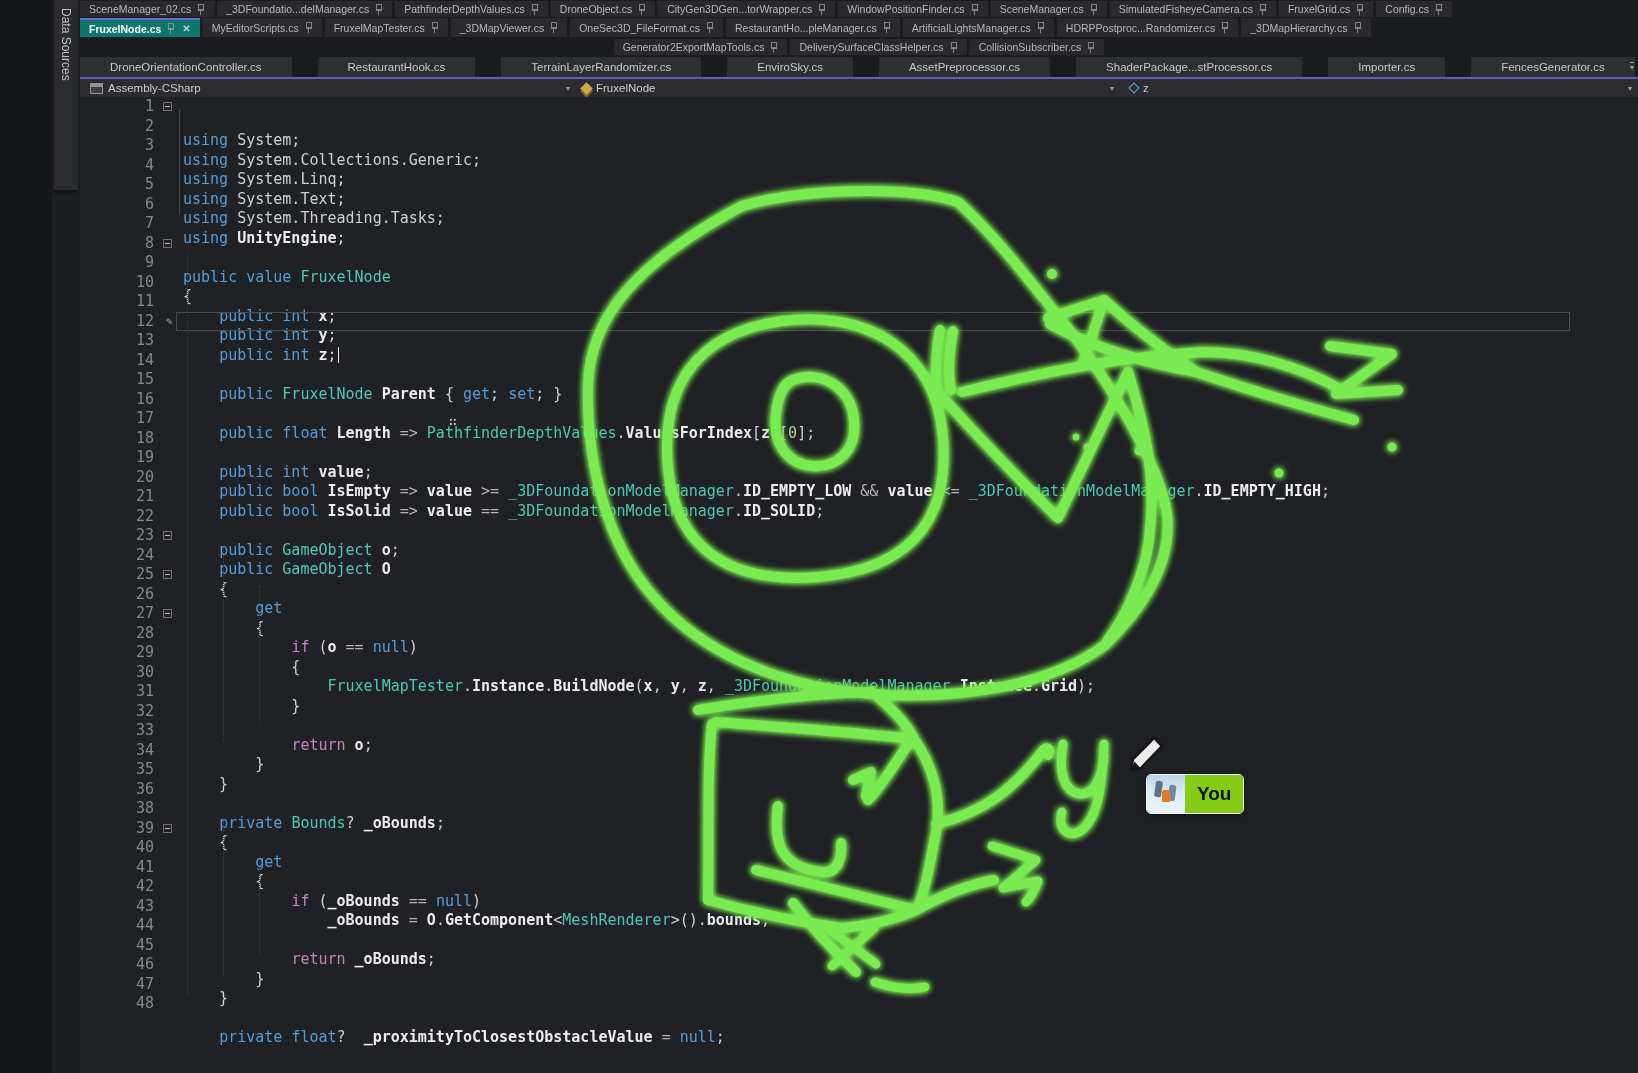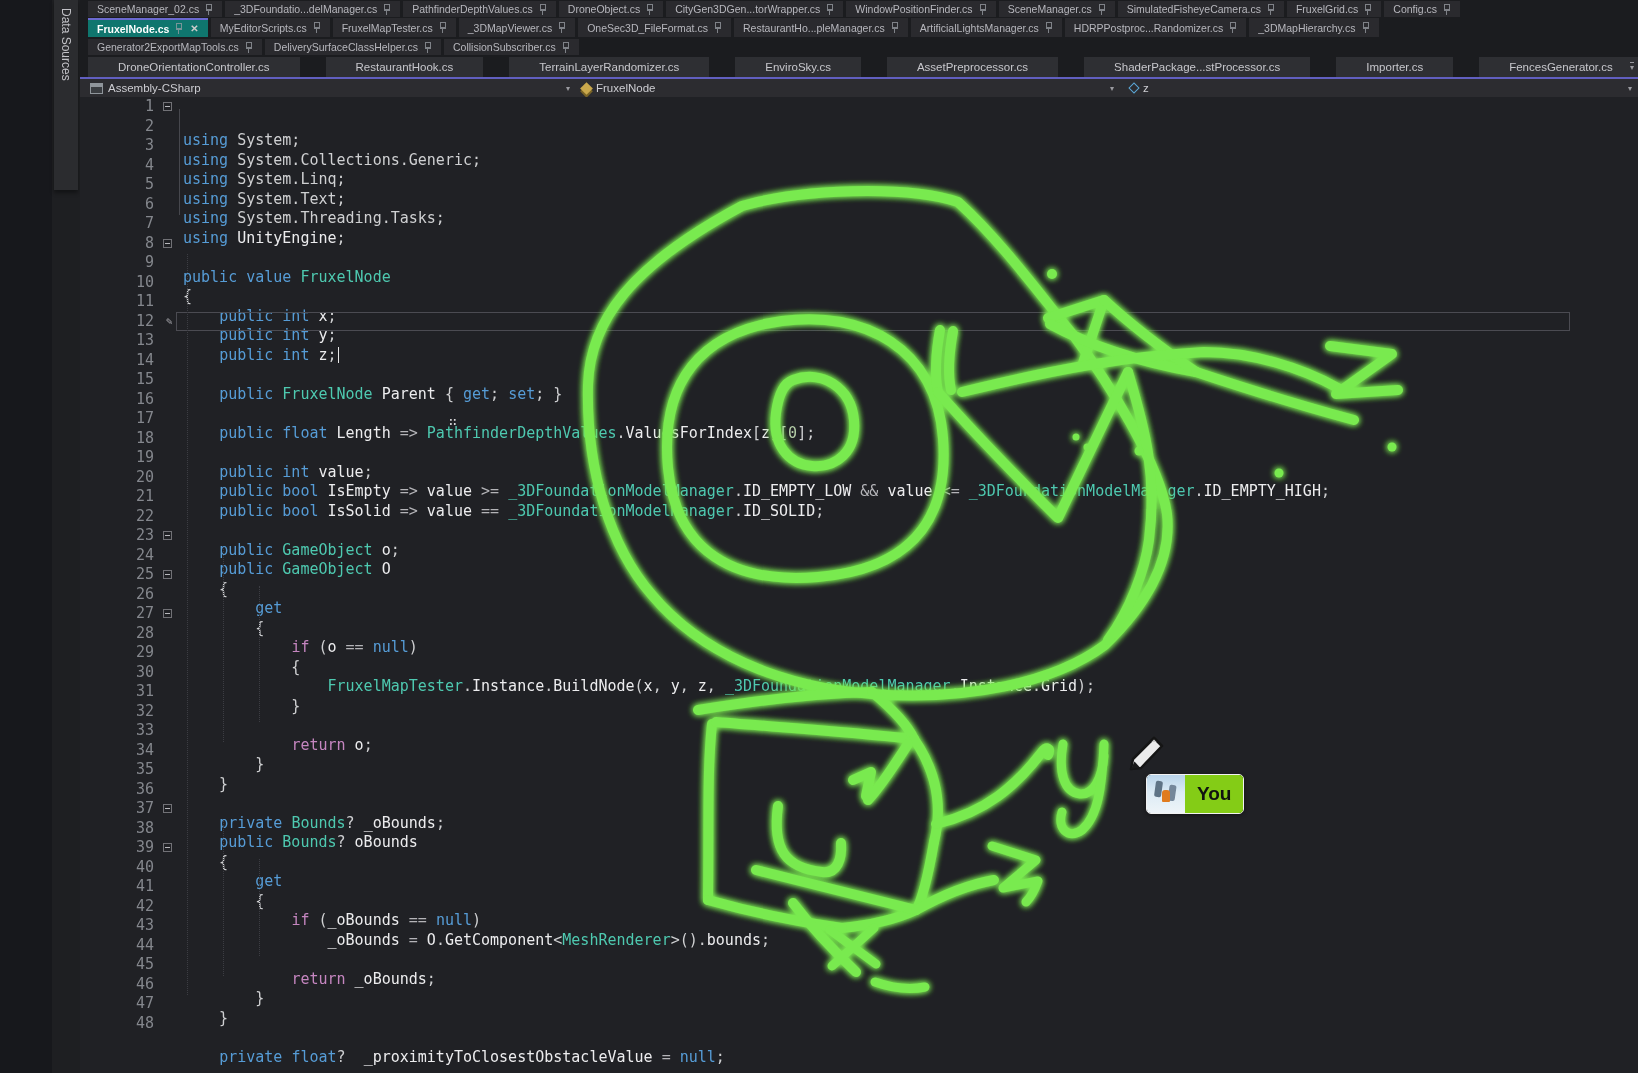--- a/index.html
+++ b/index.html
@@ -6,24 +6,24 @@
   .screen{position:relative;width:1638px;height:1073px;overflow:hidden;
     background:#202125;font-family:"Liberation Sans",sans-serif;}
   
   .left-rail{position:absolute;left:0;top:0;width:52px;height:1073px;background:#17181c;}
   .left-band{position:absolute;left:52px;top:0;width:28px;height:1073px;background:#1e1f22;}
   .vtab{position:absolute;left:54px;top:0;width:24px;height:190px;background:#2b2c2f;
     color:#c2c2c7;font-size:12px;writing-mode:vertical-rl;display:flex;align-items:center;
     padding-top:8px;box-sizing:border-box;box-shadow:0 3px 4px rgba(0,0,0,.4);}
   
   .tabzone{position:absolute;left:80px;top:0;right:0;height:97px;background:#1b1c1f;}
-  .trow{position:absolute;left:8px;right:0;display:flex;align-items:stretch;gap:3px;overflow:hidden;}
+  .trow{position:absolute;left:0;right:0;display:flex;align-items:stretch;gap:3px;overflow:hidden;}
   .trow1{top:1px;height:16px;}
   .trow2{top:18px;height:19px;}
-  .trow3{top:39px;height:16px;}
+  .trow3{top:39px;height:16px;justify-content:center;}
   .trow4{top:57px;height:20px;gap:26px;}
   .tab{display:flex;align-items:center;gap:5px;background:#2a2a2e;color:#b7b7bd;
     font-size:10.5px;padding:0 9px;white-space:nowrap;}
   .trow4 .tab{background:#2e2f33;color:#c7c7cc;font-size:11.5px;padding:0 30px;}
   .tab.active{background:#0f766e;color:#ffffff;font-weight:bold;border-top:2px solid #6b69cf;}
   .pin{position:relative;width:9px;height:11px;display:inline-block;opacity:.75;}
   .pin::before{content:'';position:absolute;left:2px;top:0;width:4px;height:4px;
     border:1px solid #9ca0a6;border-bottom:2px solid #9ca0a6;}
   .pin::after{content:'';position:absolute;left:4px;top:7px;width:1px;height:4px;background:#9ca0a6;}
   .tab .close{color:#cccccc;font-size:10px;margin-left:2px;}
@@ -47,21 +47,21 @@
   .fold{width:22px;flex:none;text-align:center;color:#9b9ba1;font-size:10px;position:relative;}
   .foldbox{position:absolute;left:5px;top:5px;width:9px;height:9px;border:1px solid #717176;
     box-sizing:border-box;}
   .foldbox::after{content:'';position:absolute;left:1px;top:3px;width:5px;height:1px;background:#b8b8bd;}
   .edited{color:#a8a8ae;font-size:11px;}
   .code{padding-left:3px;margin-top:34px;}
   .cur::after{content:'';position:absolute;left:96px;right:68px;top:0;bottom:0;
     border:1px solid #4b4b52;pointer-events:none;}
   .tcursor{display:inline-block;width:1.5px;height:16px;background:#e8e8e8;vertical-align:-3px;margin-left:1px;}
   .tk-k{color:#569cd6;} .tk-t{color:#4ec9b0;} .tk-p{color:#cfd0d2;}
-  .tk-w{color:#ececee;font-weight:normal;text-align:center;} .tk-o{color:#b4b4b8;}
+  .tk-w{color:#ececee;font-weight:bold;text-align:center;} .tk-o{color:#b4b4b8;}
   .tk-c{color:#c586c0;} .tk-n{color:#b5cea8;}
   .guide{position:absolute;width:0;border-left:1px dotted #3c3d43;}
   .ubrk{position:absolute;width:0;border-left:1px solid #46474d;}
   .artifact{position:absolute;left:449px;top:414px;color:#d8d8da;font-size:13px;
     font-family:"DejaVu Sans Mono",monospace;letter-spacing:-2px;}
   
   .overlay{position:absolute;left:0;top:0;width:1638px;height:1073px;pointer-events:none;}
   
   .you-label{position:absolute;left:1146px;top:774px;height:38px;display:flex;
     border-radius:5px;overflow:hidden;border:1.5px solid #f2f2f2;box-sizing:content-box;
@@ -276,21 +276,20 @@
         <div class="cl"><span class="ln">27</span><span class="fold"><span class="foldbox"></span></span><span class="code"><span class="tk-p">            </span><span class="tk-c">if</span><span class="tk-p"> (</span><span class="tk-w">o</span><span class="tk-p"> </span><span class="tk-o">==</span><span class="tk-p"> </span><span class="tk-k">null</span><span class="tk-p">)</span></span></div>
         <div class="cl"><span class="ln">28</span><span class="fold"></span><span class="code"><span class="tk-p">            {</span></span></div>
         <div class="cl"><span class="ln">29</span><span class="fold"></span><span class="code"><span class="tk-p">                </span><span class="tk-t">FruxelMapTester</span><span class="tk-p">.</span><span class="tk-w">Instance</span><span class="tk-p">.</span><span class="tk-w">BuildNode</span><span class="tk-p">(</span><span class="tk-w">x</span><span class="tk-p">, </span><span class="tk-w">y</span><span class="tk-p">, </span><span class="tk-w">z</span><span class="tk-p">, </span><span class="tk-t">_3DFoundationModelManager</span><span class="tk-p">.</span><span class="tk-w">Instance</span><span class="tk-p">.</span><span class="tk-w">Grid</span><span class="tk-p">);</span></span></div>
         <div class="cl"><span class="ln">30</span><span class="fold"></span><span class="code"><span class="tk-p">            }</span></span></div>
         <div class="cl"><span class="ln">31</span><span class="fold"></span><span class="code"></span></div>
         <div class="cl"><span class="ln">32</span><span class="fold"></span><span class="code"><span class="tk-p">            </span><span class="tk-c">return</span><span class="tk-p"> </span><span class="tk-w">o</span><span class="tk-p">;</span></span></div>
         <div class="cl"><span class="ln">33</span><span class="fold"></span><span class="code"><span class="tk-p">        }</span></span></div>
         <div class="cl"><span class="ln">34</span><span class="fold"></span><span class="code"><span class="tk-p">    }</span></span></div>
         <div class="cl"><span class="ln">35</span><span class="fold"></span><span class="code"></span></div>
         <div class="cl"><span class="ln">36</span><span class="fold"></span><span class="code"><span class="tk-p">    </span><span class="tk-k">private</span><span class="tk-p"> </span><span class="tk-t">Bounds</span><span class="tk-p">? </span><span class="tk-w">_oBounds</span><span class="tk-p">;</span></span></div>
-        <div class="cl"><span class="ln">37</span><span class="fold"><span class="foldbox"></span></span><span class="code"><span class="tk-p">    </span><span class="tk-k">public</span><span class="tk-p"> </span><span class="tk-t">Bounds</span><span class="tk-p">? </span><span class="tk-w">oBounds</span></span></div>
         <div class="cl"><span class="ln">38</span><span class="fold"></span><span class="code"><span class="tk-p">    {</span></span></div>
         <div class="cl"><span class="ln">39</span><span class="fold"><span class="foldbox"></span></span><span class="code"><span class="tk-p">        </span><span class="tk-k">get</span></span></div>
         <div class="cl"><span class="ln">40</span><span class="fold"></span><span class="code"><span class="tk-p">        {</span></span></div>
         <div class="cl"><span class="ln">41</span><span class="fold"></span><span class="code"><span class="tk-p">            </span><span class="tk-c">if</span><span class="tk-p"> (</span><span class="tk-w">_oBounds</span><span class="tk-p"> </span><span class="tk-o">==</span><span class="tk-p"> </span><span class="tk-k">null</span><span class="tk-p">)</span></span></div>
         <div class="cl"><span class="ln">42</span><span class="fold"></span><span class="code"><span class="tk-p">                </span><span class="tk-w">_oBounds</span><span class="tk-p"> </span><span class="tk-o">=</span><span class="tk-p"> </span><span class="tk-w">O</span><span class="tk-p">.</span><span class="tk-w">GetComponent</span><span class="tk-p">&lt;</span><span class="tk-t">MeshRenderer</span><span class="tk-p">&gt;().</span><span class="tk-w">bounds</span><span class="tk-p">;</span></span></div>
         <div class="cl"><span class="ln">43</span><span class="fold"></span><span class="code"></span></div>
         <div class="cl"><span class="ln">44</span><span class="fold"></span><span class="code"><span class="tk-p">            </span><span class="tk-c">return</span><span class="tk-p"> </span><span class="tk-w">_oBounds</span><span class="tk-p">;</span></span></div>
         <div class="cl"><span class="ln">45</span><span class="fold"></span><span class="code"><span class="tk-p">        }</span></span></div>
         <div class="cl"><span class="ln">46</span><span class="fold"></span><span class="code"><span class="tk-p">    }</span></span></div>
         <div class="cl"><span class="ln">47</span><span class="fold"></span><span class="code"></span></div>

